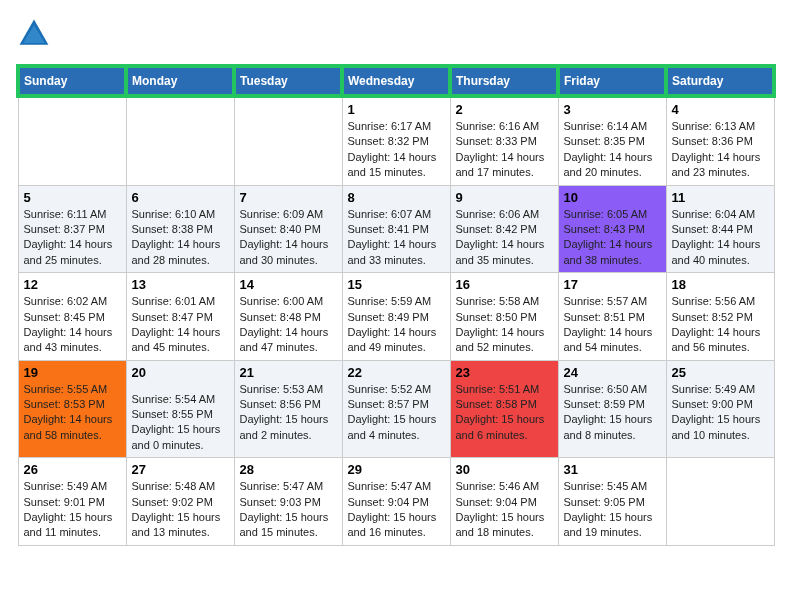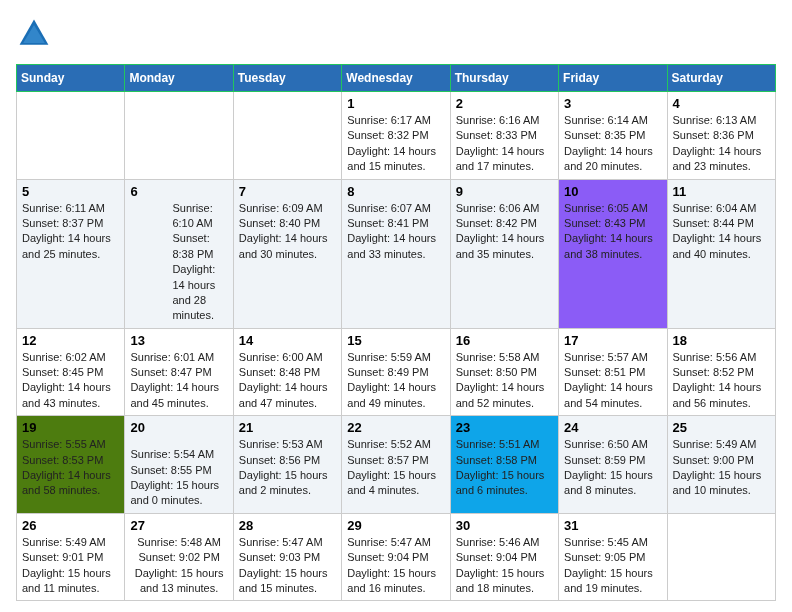--- a/index.html
+++ b/index.html
@@ -58,21 +58,21 @@
       border-collapse: collapse;
       border: 1px solid #ccc;
     }
     .calendar th {
       background-color: #2a6db5;
       color: #fff;
       font-size: 12px;
       font-weight: bold;
       padding: 6px 4px;
       text-align: left;
-      border: 1px solid #22c55e;
+      border: 4px solid #22c55e;
     }
     .calendar td {
       width: 108px;
       vertical-align: top;
       padding: 4px 5px;
       border: 1px solid #ccc;
       font-size: 10px;
       color: #222;
       min-height: 80px;
       background: #fff;
@@ -165,21 +165,21 @@
       <tr>
         <td style="background-color: rgb(240, 244, 248);">
           <span class="day-num">5</span>
           <div class="day-info" style="white-space: pre-line;">Sunrise: 6:11 AM
 Sunset: 8:37 PM
 Daylight: 14 hours
 and 25 minutes.</div>
         </td>
         <td style="background-color: rgb(240, 244, 248);">
           <span class="day-num">6</span>
-          <div class="day-info" style="white-space: pre-line; margin-left: 42px;">Sunrise: 6:10 AM
+          <div class="day-info" style="white-space: pre-line;">Sunrise: 6:10 AM
 Sunset: 8:38 PM
 Daylight: 14 hours
 and 28 minutes.</div>
         </td>
         <td style="background-color: rgb(240, 244, 248);">
           <span class="day-num">7</span>
           <div class="day-info" style="white-space: pre-line;">Sunrise: 6:09 AM
 Sunset: 8:40 PM
 Daylight: 14 hours
 and 30 minutes.</div>
@@ -258,21 +258,21 @@
         </td>
         <td>
           <span class="day-num">18</span>
           <div class="day-info" style="white-space: pre-line;">Sunrise: 5:56 AM
 Sunset: 8:52 PM
 Daylight: 14 hours
 and 56 minutes.</div>
         </td>
       </tr>
       <tr>
-        <td style="background-color: #4d7c0f;">
+        <td style="background-color: #f97316;">
           <span class="day-num">19</span>
           <div class="day-info" style="white-space: pre-line;">Sunrise: 5:55 AM
 Sunset: 8:53 PM
 Daylight: 14 hours
 and 58 minutes.</div>
         </td>
         <td style="background-color: rgb(240, 244, 248);">
           <span class="day-num">20</span>
           <div class="day-info" style="white-space: pre-line; margin-top: 12px;">Sunrise: 5:54 AM
 Sunset: 8:55 PM
@@ -286,21 +286,21 @@
 Daylight: 15 hours
 and 2 minutes.</div>
         </td>
         <td style="background-color: rgb(240, 244, 248);">
           <span class="day-num">22</span>
           <div class="day-info" style="white-space: pre-line;">Sunrise: 5:52 AM
 Sunset: 8:57 PM
 Daylight: 15 hours
 and 4 minutes.</div>
         </td>
-        <td style="background-color: #0ea5e9;">
+        <td style="background-color: #ef4444;">
           <span class="day-num">23</span>
           <div class="day-info" style="white-space: pre-line;">Sunrise: 5:51 AM
 Sunset: 8:58 PM
 Daylight: 15 hours
 and 6 minutes.</div>
         </td>
         <td style="background-color: rgb(240, 244, 248);">
           <span class="day-num">24</span>
           <div class="day-info" style="white-space: pre-line;">Sunrise: 6:50 AM
 Sunset: 8:59 PM
@@ -318,21 +318,21 @@
       <tr>
         <td>
           <span class="day-num">26</span>
           <div class="day-info" style="white-space: pre-line;">Sunrise: 5:49 AM
 Sunset: 9:01 PM
 Daylight: 15 hours
 and 11 minutes.</div>
         </td>
         <td>
           <span class="day-num">27</span>
-          <div class="day-info" style="white-space: pre-line; text-align: center;">Sunrise: 5:48 AM
+          <div class="day-info" style="white-space: pre-line;">Sunrise: 5:48 AM
 Sunset: 9:02 PM
 Daylight: 15 hours
 and 13 minutes.</div>
         </td>
         <td>
           <span class="day-num">28</span>
           <div class="day-info" style="white-space: pre-line;">Sunrise: 5:47 AM
 Sunset: 9:03 PM
 Daylight: 15 hours
 and 15 minutes.</div>

